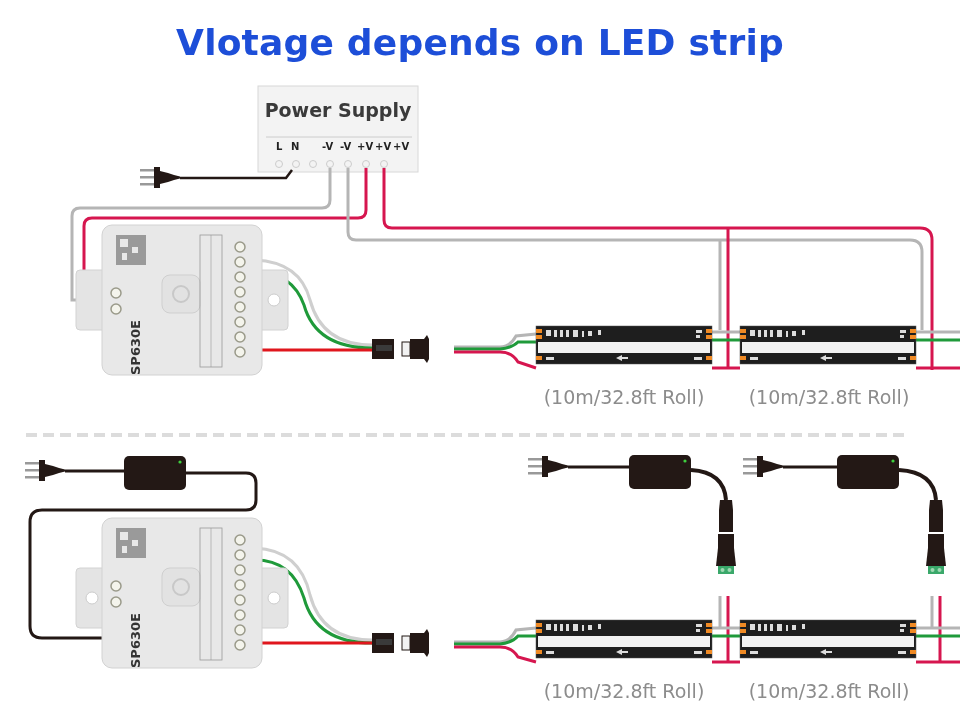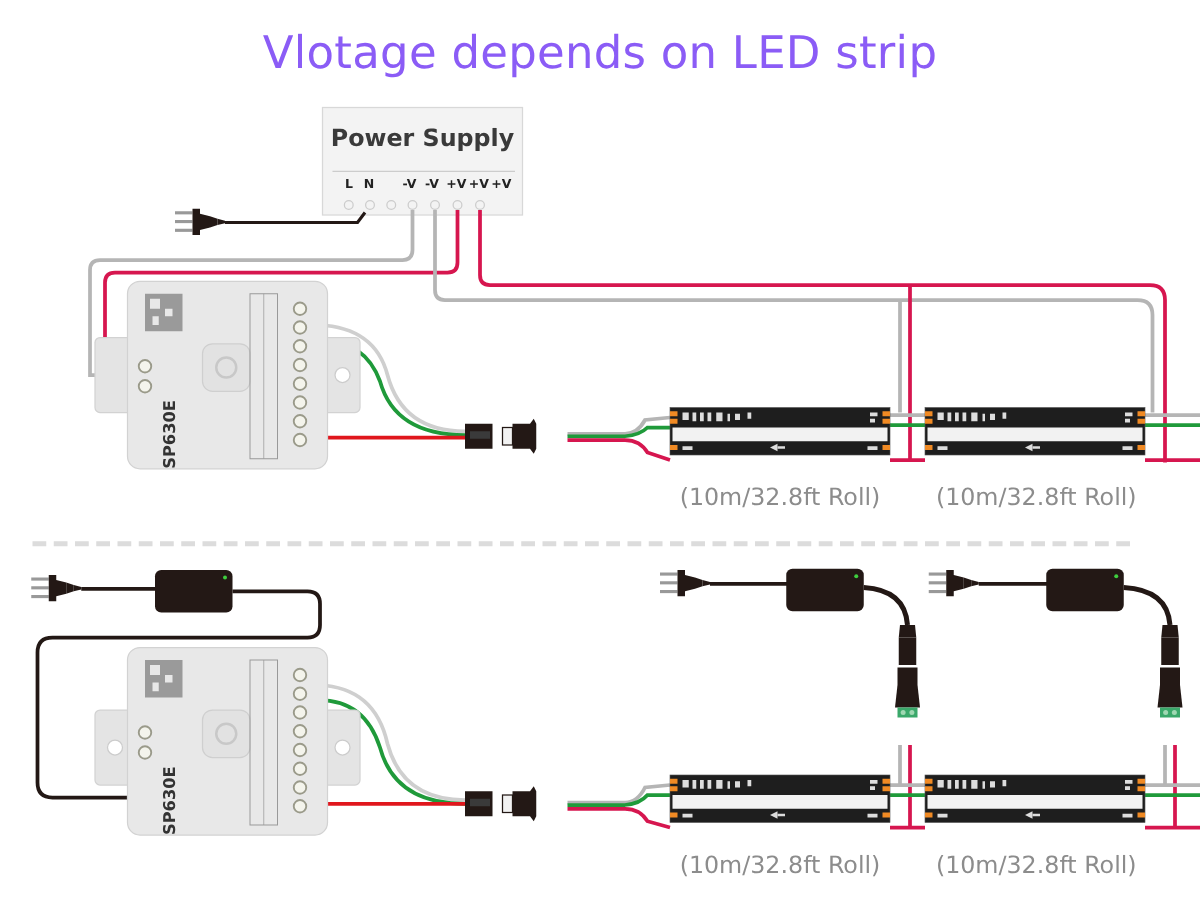--- a/index.html
+++ b/index.html
@@ -1,17 +1,17 @@
 <!DOCTYPE html>
 <html><head>
   <meta charset="utf-8">
   <style>
     html, body { margin: 0; padding: 0; background: #ffffff; }
     body { width: 960px; height: 720px; position: relative; overflow: hidden; font-family: "DejaVu Sans", sans-serif; }
-    .title { position: absolute; left: 0; width: 960px; top: 22px; text-align: center; font-size: 36px; font-weight: normal; color: #8b5cf6; letter-spacing: 0.2px; }
+    .title { position: absolute; left: 0; width: 960px; top: 22px; text-align: center; font-size: 36px; font-weight: bold; color: #1d4ed8; letter-spacing: 0.2px; }
     svg { position: absolute; left: 0; top: 0; }
     .roll-label { font-family: "DejaVu Sans", sans-serif; font-size: 19px; fill: #8c8c8c; }
     .ps-title { font-family: "DejaVu Sans", sans-serif; font-size: 19px; font-weight: bold; fill: #3a3a3a; }
     .ps-term { font-family: "DejaVu Sans", sans-serif; font-size: 10px; font-weight: bold; fill: #222; }
     .ctrl-model { font-family: "DejaVu Sans", sans-serif; font-size: 13px; font-weight: bold; fill: #333; }
   </style>
 </head>
 <body>
 
 <div class="title">Vlotage depends on LED strip</div>

